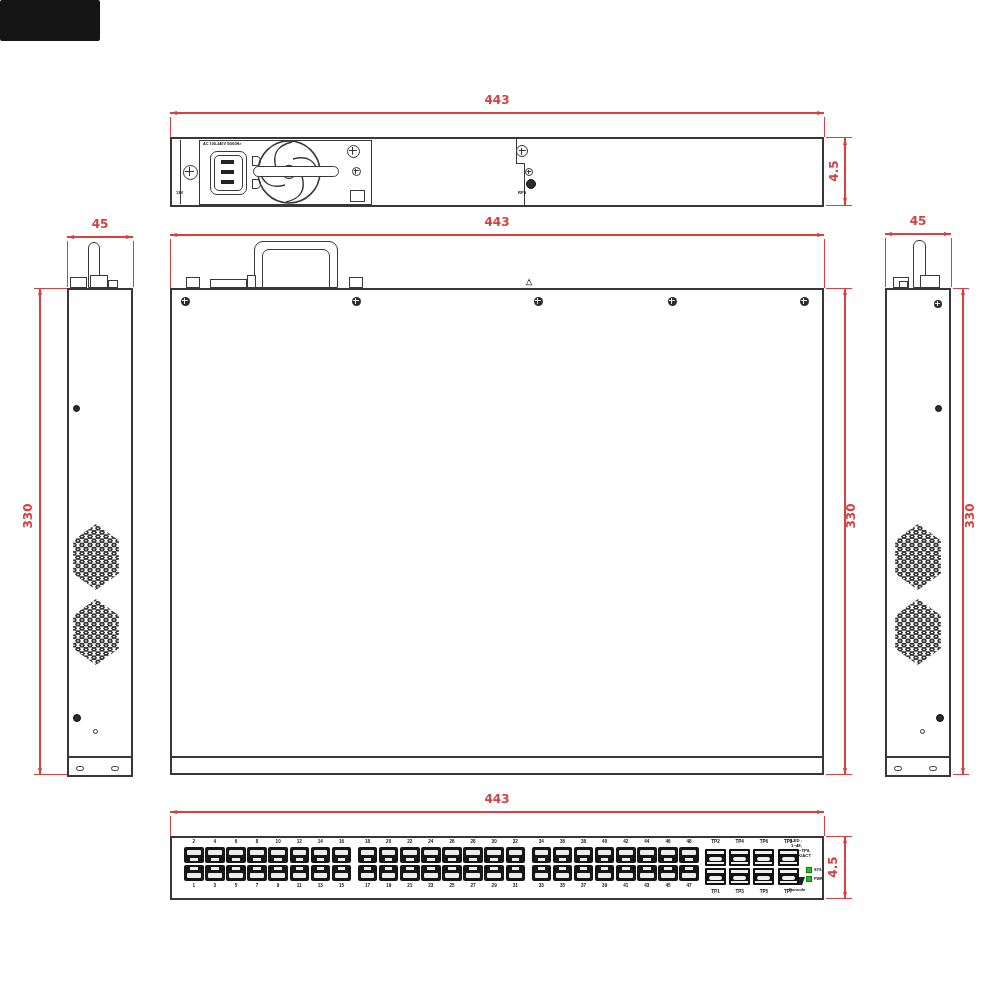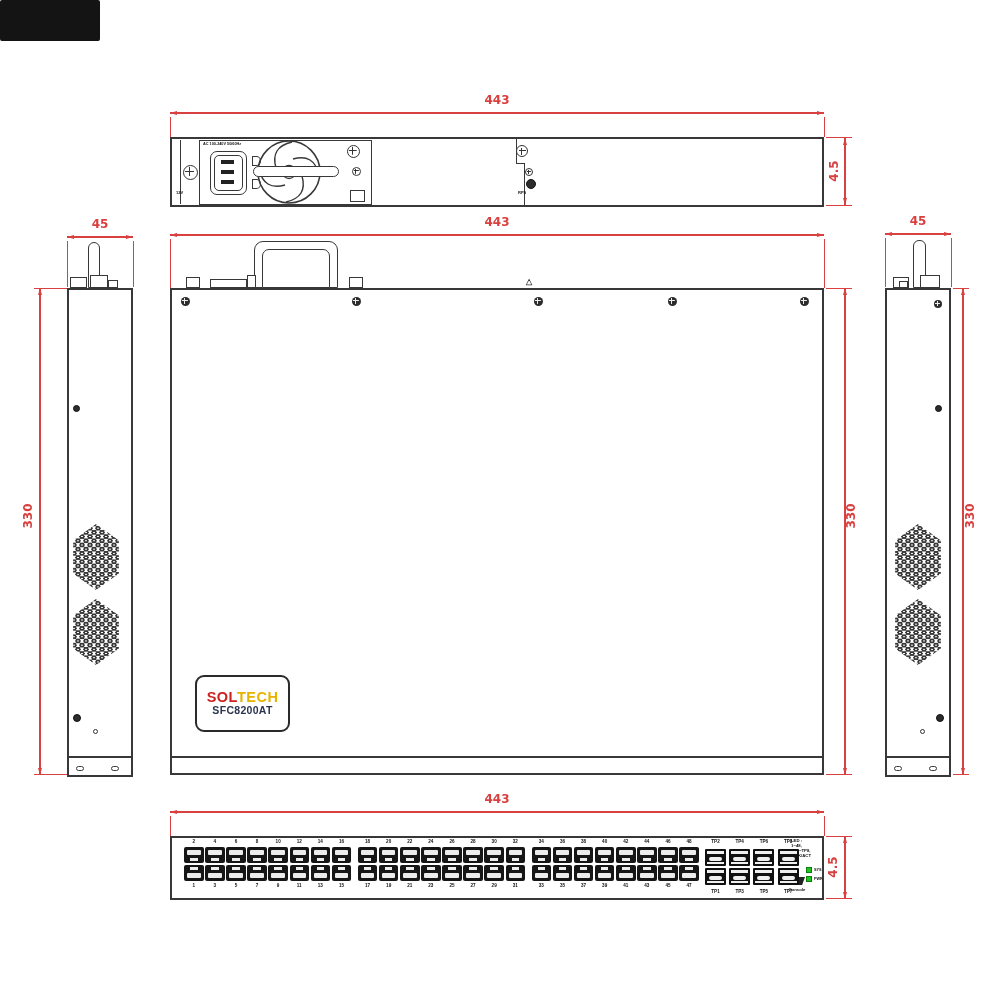--- a/index.html
+++ b/index.html
@@ -95,26 +95,20 @@
 
   <div class="view" style="left:170px;top:288px;width:654px;height:487px;"></div>
   <div class="ln" style="left:171px;top:756px;width:652px;height:2.2px;"></div>
   <div class="box" style="left:254px;top:241px;width:84px;height:47px;border-radius:9px 9px 0 0;border-width:1.7px;"></div>
   <div class="box" style="left:262px;top:249px;width:68px;height:39px;border-radius:7px 7px 0 0;border-width:1.3px;"></div>
   <div class="box" style="left:186px;top:277px;width:14px;height:11px;"></div>
   <div class="box" style="left:210px;top:279px;width:37px;height:9px;"></div>
   <div class="box" style="left:247px;top:275px;width:9px;height:13px;"></div>
   <div class="box" style="left:349px;top:277px;width:14px;height:11px;"></div>
   <div class="t4" style="left:526px;top:277px;font-size:8px;color:#383838;">△</div>
-  <div id="logo-box">
-    <div id="logo-line1">
-      <span style="color:#cc2222;">SOL</span><span style="color:#e6b400;">TECH</span>
-    </div>
-    <div id="logo-model">SFC8200AT</div>
-  </div>
 
   <div class="view" style="left:885px;top:288px;width:66px;height:489px;"></div>
   <div class="box" style="left:913px;top:240px;width:13px;height:48px;border-radius:6px 6px 0 0;border-width:1.5px;"></div>
   <div class="box" style="left:893px;top:277px;width:16px;height:11px;"></div>
   <div class="box" style="left:920px;top:275px;width:20px;height:13px;"></div>
   <div class="box" style="left:899px;top:281px;width:9px;height:7px;"></div>
   <div class="vent" style="left:892px;top:524px;"></div>
   <div class="vent" style="left:892px;top:599px;"></div>
   <div class="ln" style="left:886px;top:756px;width:64px;height:2.4px;"></div>
   <div class="box" style="left:894px;top:766px;width:8px;height:4.5px;border-radius:3px;border-width:1px;"></div>

